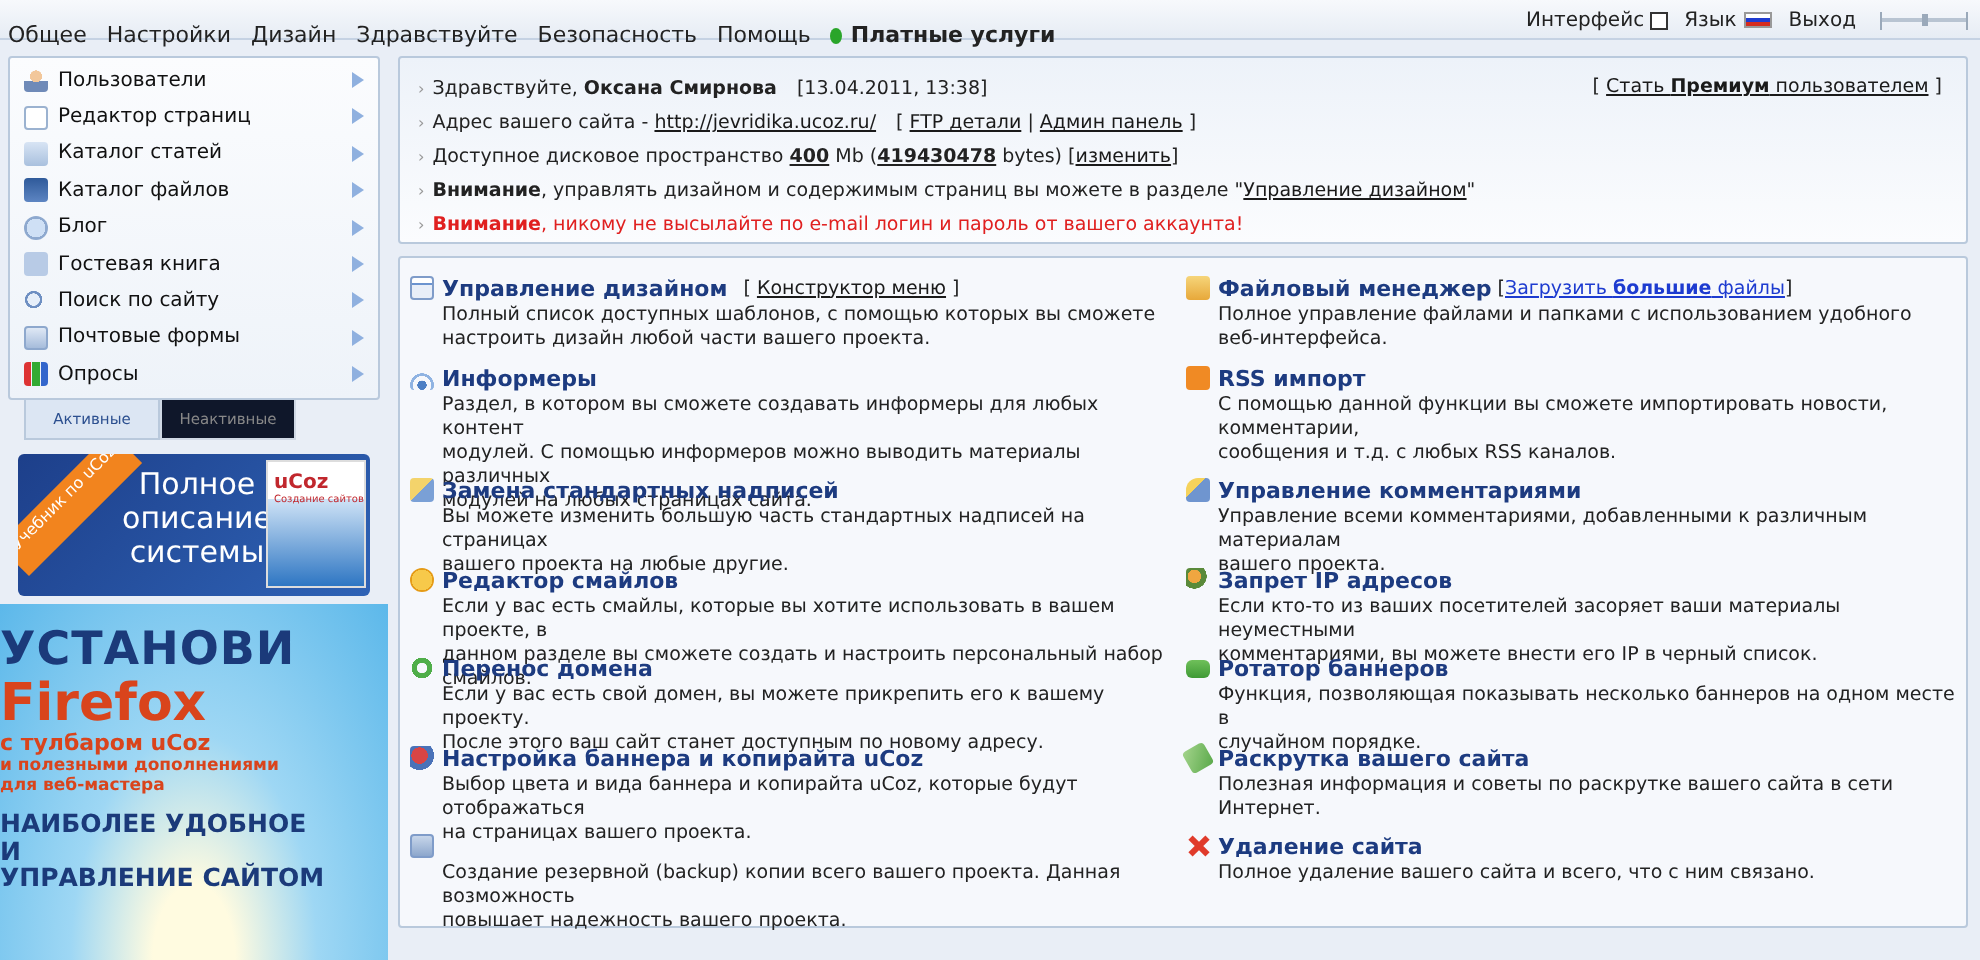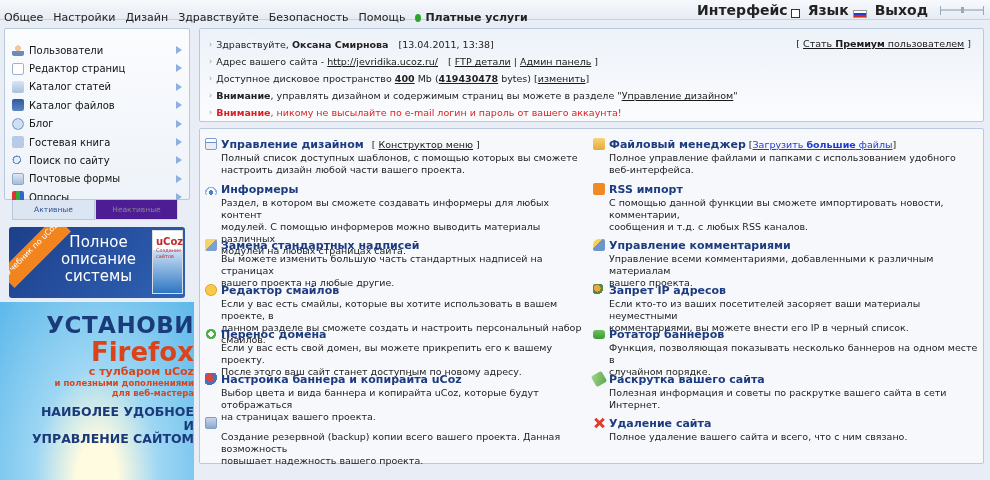--- a/index.html
+++ b/index.html
@@ -17,74 +17,74 @@
   .topbar {
     position: absolute; left: 0; top: 0; width: 990px; height: 20px;
     background: linear-gradient(#f7f9fc, #e6ecf4);
     border-bottom: 1px solid #c5d2e3;
     display: flex; align-items: center; padding-left: 4px;
   }
   .topbar .menu-item { margin-right: 10px; font-size: 11px; color: #222; cursor: pointer; white-space: nowrap; margin-top: 16px; }
   .topbar .paid { display: flex; align-items: center; font-weight: bold; }
   .topbar .paid .dot { width: 6px; height: 8px; border-radius: 50%; background: #2aa52a; margin-right: 4px; }
   .topbar-right { position: absolute; right: 6px; top: 0; height: 20px; display: flex; align-items: center; }
-  .topbar-right .ti { font-size: 14px; margin-left: 8px; display: flex; align-items: flex-end; white-space: nowrap; font-weight: bold; }
+  .topbar-right .ti { font-size: 10px; margin-left: 8px; display: flex; align-items: center; white-space: nowrap; }
   .iface-box { width: 9px; height: 9px; border: 1px solid #333; background: #fff; margin-left: 3px; }
   .flag-ru { width: 14px; height: 8px; margin-left: 4px; background: linear-gradient(#fff 0 33%, #1f3bd0 33% 66%, #d52b1e 66%); border: 1px solid #999; }
   .slider { width: 44px; height: 9px; border: 1px solid #9aa9ba; border-top: none; border-bottom: none; margin-left: 12px; position: relative; }
   .slider::before { content: ""; position: absolute; left: 0; right: 0; top: 3px; height: 2px; background: #b8c4d2; }
   .slider::after { content: ""; position: absolute; left: 20px; top: 1px; width: 3px; height: 6px; background: #9aa9ba; }
 
   
   .sidebar {
     position: absolute; left: 4px; top: 28px; width: 186px; height: 172px;
     background: linear-gradient(#fbfcfe, #eef3f9);
     border: 1px solid #b9c9dc; border-radius: 2px;
-    padding-top: 12px;
+    padding-top: 2px;
   }
   .side-item { height: 18.4px; display: flex; align-items: center; padding-left: 7px; position: relative; cursor: pointer; }
   .side-item .ico { width: 12px; height: 12px; margin-right: 5px; border-radius: 2px; flex-shrink: 0; }
   .side-item .lbl { font-size: 10px; color: #111; }
   .side-item .arr { position: absolute; right: 7px; top: 5px; width: 0; height: 0; border-left: 6px solid #8fb0df; border-top: 4px solid transparent; border-bottom: 4px solid transparent; }
 
   .ico-user { background: radial-gradient(circle at 50% 35%, #f2c79b 0 30%, transparent 31%), linear-gradient(transparent 55%, #6f8ab8 55%); }
   .ico-page { background: #fff; border: 1px solid #9bb2d0; }
   .ico-articles { background: linear-gradient(#d8e4f4, #a9c0de); }
   .ico-files { background: linear-gradient(#2f5a9a, #5d85c2); }
   .ico-blog { background: radial-gradient(circle, #cfe0f5 0 55%, #8ea9cf 56%); border-radius: 50% !important; }
   .ico-guest { background: linear-gradient(90deg, #b8cbe6 0 48%, #6e8fc2 48% 52%, #b8cbe6 52%); }
   .ico-search { background: radial-gradient(circle at 40% 40%, #e6eef9 0 30%, #6e8fc2 31% 42%, transparent 43%); }
   .ico-mail { background: linear-gradient(#dfe8f5, #a6bcdb); border: 1px solid #8ea8cd; }
   .ico-poll { background: linear-gradient(90deg, #d33 0 30%, transparent 30% 35%, #3a3 35% 65%, transparent 65% 70%, #36c 70%); }
 
-  .tabs { position: absolute; left: 12px; top: 200px; width: 166px; height: 20px; display: flex; }
+  .tabs { position: absolute; left: 12px; top: 200px; width: 136px; height: 20px; display: flex; }
   .tab { flex: 1; display: flex; align-items: center; justify-content: center; font-size: 7.5px; cursor: pointer; }
   .tab.active { background: #dce6f3; border: 1px solid #b9c9dc; border-top: none; color: #2b4f8f; }
-  .tab.inactive { background: #4c1d95; border: 1px solid #cfd8e4; border-top: none; color: #888; }
+  .tab.inactive { background: #0f172a; border: 1px solid #cfd8e4; border-top: none; color: #888; }
 
   
   .banner1 {
     position: absolute; left: 9px; top: 227px; width: 176px; height: 71px;
     background: linear-gradient(135deg, #1d3f8a, #2f63b6);
     border-radius: 3px; overflow: hidden;
   }
   .banner1 .ribbon {
     position: absolute; left: -14px; top: 14px; width: 80px; height: 22px;
     background: #f2841e; transform: rotate(-45deg);
     color: #fff; font-size: 8px; text-align: center; line-height: 9px; padding-top: 2px;
   }
   .banner1 .txt { position: absolute; left: 52px; top: 7px; width: 75px; color: #fff; font-size: 15px; line-height: 17px; text-align: center; }
-  .banner1 .book { position: absolute; right: 2px; top: 3px; width: 31px; height: 64px; background: linear-gradient(#fff 0 30%, #cfe3f6 30%, #2e76c3); border: 1px solid #ddd; }
+  .banner1 .book { position: absolute; right: 2px; top: 3px; width: 50px; height: 64px; background: linear-gradient(#fff 0 30%, #cfe3f6 30%, #2e76c3); border: 1px solid #ddd; }
   .banner1 .book .bt { font-size: 10px; font-weight: bold; color: #c1272d; padding: 5px 0 0 3px; }
   .banner1 .book .bs { font-size: 5px; color: #c1272d; padding-left: 3px; }
 
   .banner2 {
     position: absolute; left: 0; top: 302px; width: 194px; height: 178px;
     background: radial-gradient(ellipse at 50% 100%, #fffbe0 0 15%, #9ed7f4 45%, #5cb8ea 100%);
-    text-align: right; overflow: hidden;
+    text-align: left; overflow: hidden;
   }
   .banner2 .b-l1 { font-family: "DejaVu Sans", sans-serif; font-weight: bold; font-size: 23px; color: #1b3a7a; margin-top: 10px; letter-spacing: 0.5px; }
   .banner2 .b-l2 { font-weight: bold; font-size: 26px; color: #d9441c; line-height: 28px; }
   .banner2 .b-l3 { font-weight: bold; font-size: 11px; color: #d9441c; line-height: 12px; }
   .banner2 .b-l4 { font-weight: bold; font-size: 8.5px; color: #d9441c; line-height: 10px; }
   .banner2 .b-l5 { font-weight: bold; font-size: 8.5px; color: #d9441c; line-height: 10px; }
   .banner2 .b-l6 { font-weight: bold; font-size: 12.5px; color: #1b3a7a; margin-top: 7px; line-height: 14px; }
   .banner2 .b-l7 { font-weight: bold; font-size: 12.5px; color: #1b3a7a; line-height: 13px; }
 
   

